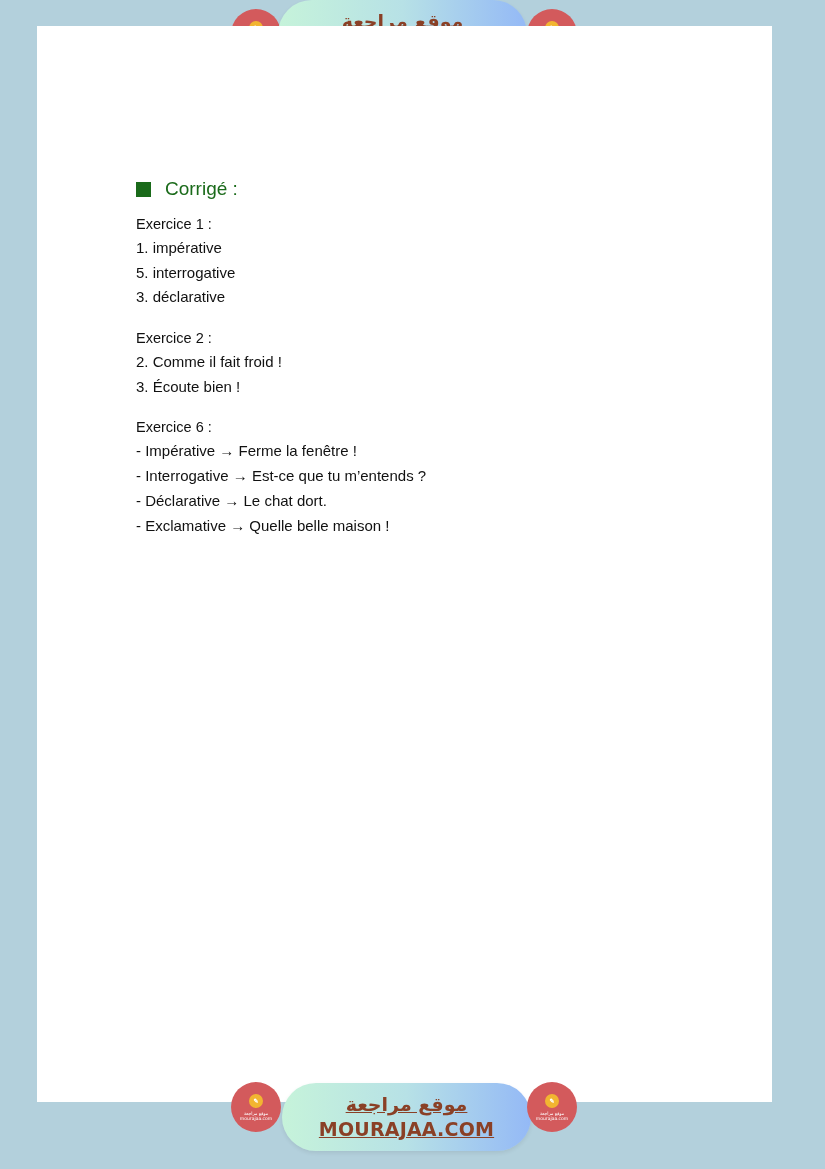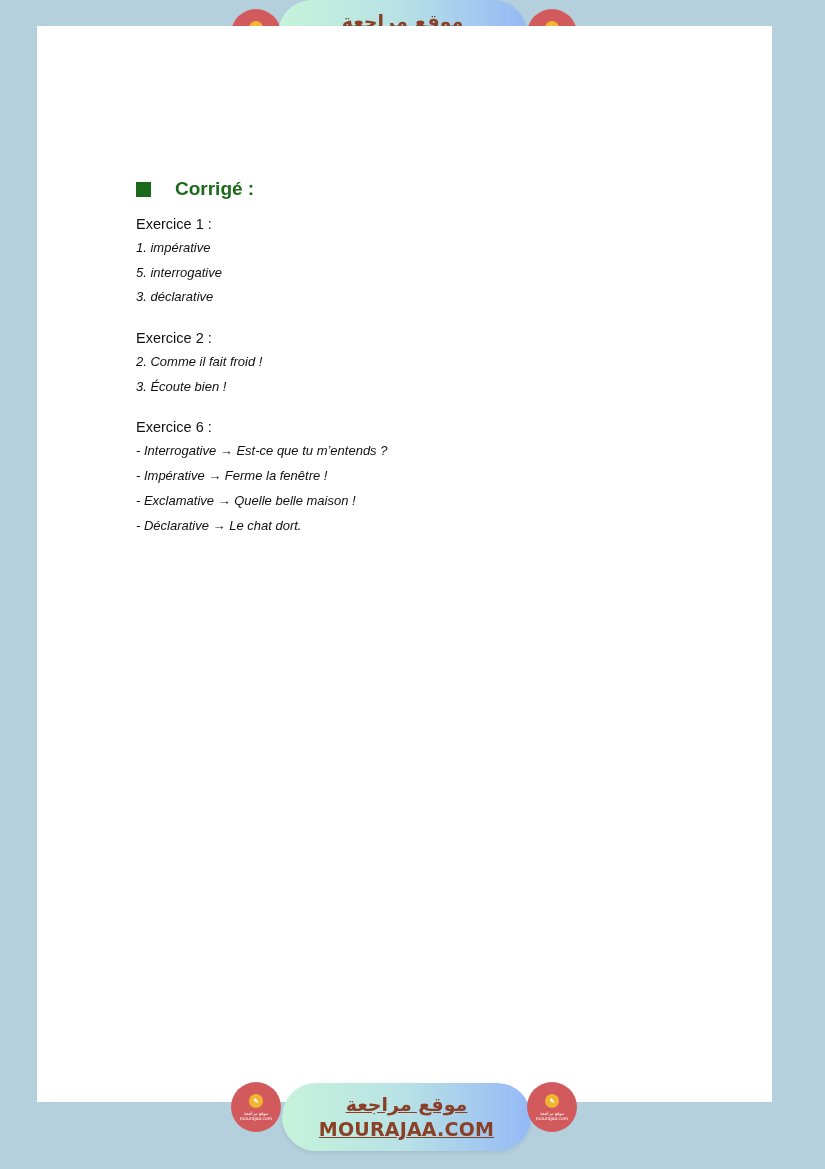--- a/index.html
+++ b/index.html
@@ -10,33 +10,33 @@
     }
     .page {
       position: absolute; left: 37px; top: 26px; width: 735px; height: 1076px;
       background: #ffffff;
     }
     .content {
       position: absolute; left: 136px; top: 176px;
       color: #111;
     }
     .title {
-      display: flex; align-items: center; gap: 24px;
-      font-size: 19px; font-weight: bold; color: #1a6a1a;
+      display: flex; align-items: center; gap: 14px;
+      font-size: 19px; font-weight: normal; color: #1a6a1a;
       height: 26px; margin-bottom: 10px;
     }
     .title .sq {
       display: inline-block; width: 15px; height: 15px; background: #1a6a1a;
     }
     .section { margin-bottom: 16px; }
     .ex-head {
       font-size: 14.5px; font-weight: normal; height: 24px; line-height: 24px;
     }
     .line {
-      font-size: 13px; height: 24.7px; line-height: 24.7px; white-space: pre; font-style: italic;
+      font-size: 15px; height: 24.7px; line-height: 24.7px; white-space: pre;
     }
     .badge-pill {
       position: absolute; width: 249px; height: 68px; border-radius: 34px;
       background: linear-gradient(90deg, #c6f3da 0%, #b7e1e6 50%, #94b9f6 100%);
       box-shadow: 0 2px 4px rgba(0,0,0,0.08);
       display: flex; flex-direction: column; align-items: center; justify-content: center;
       color: #8a4026; font-weight: bold; text-decoration: underline;
       font-family: "DejaVu Sans", sans-serif;
     }
     .badge-pill .ar { font-size: 19px; line-height: 24px; }
@@ -88,24 +88,24 @@
   </div>
 
   <div class="section">
     <div class="ex-head">Exercice 2 :</div>
     <div class="line">2. Comme il fait froid !</div>
     <div class="line">3. Écoute bien !</div>
   </div>
 
   <div class="section">
     <div class="ex-head">Exercice 6 :</div>
+    <div class="line">- Impérative → Ferme la fenêtre !</div>
     <div class="line">- Interrogative → Est-ce que tu m’entends ?</div>
-    <div class="line">- Impérative → Ferme la fenêtre !</div>
+    <div class="line">- Déclarative → Le chat dort.</div>
     <div class="line">- Exclamative → Quelle belle maison !</div>
-    <div class="line">- Déclarative → Le chat dort.</div>
   </div>
 </div>
 
 <div class="logo" style="left:231px; top:1082px;">
   <span class="book">✎</span>
   <span class="txt">موقع مراجعة</span>
   <span class="txt">mourajaa.com</span>
 </div>
 <div class="badge-pill" style="left:282px; top:1083px;">
   <span class="ar">موقع مراجعة</span>

